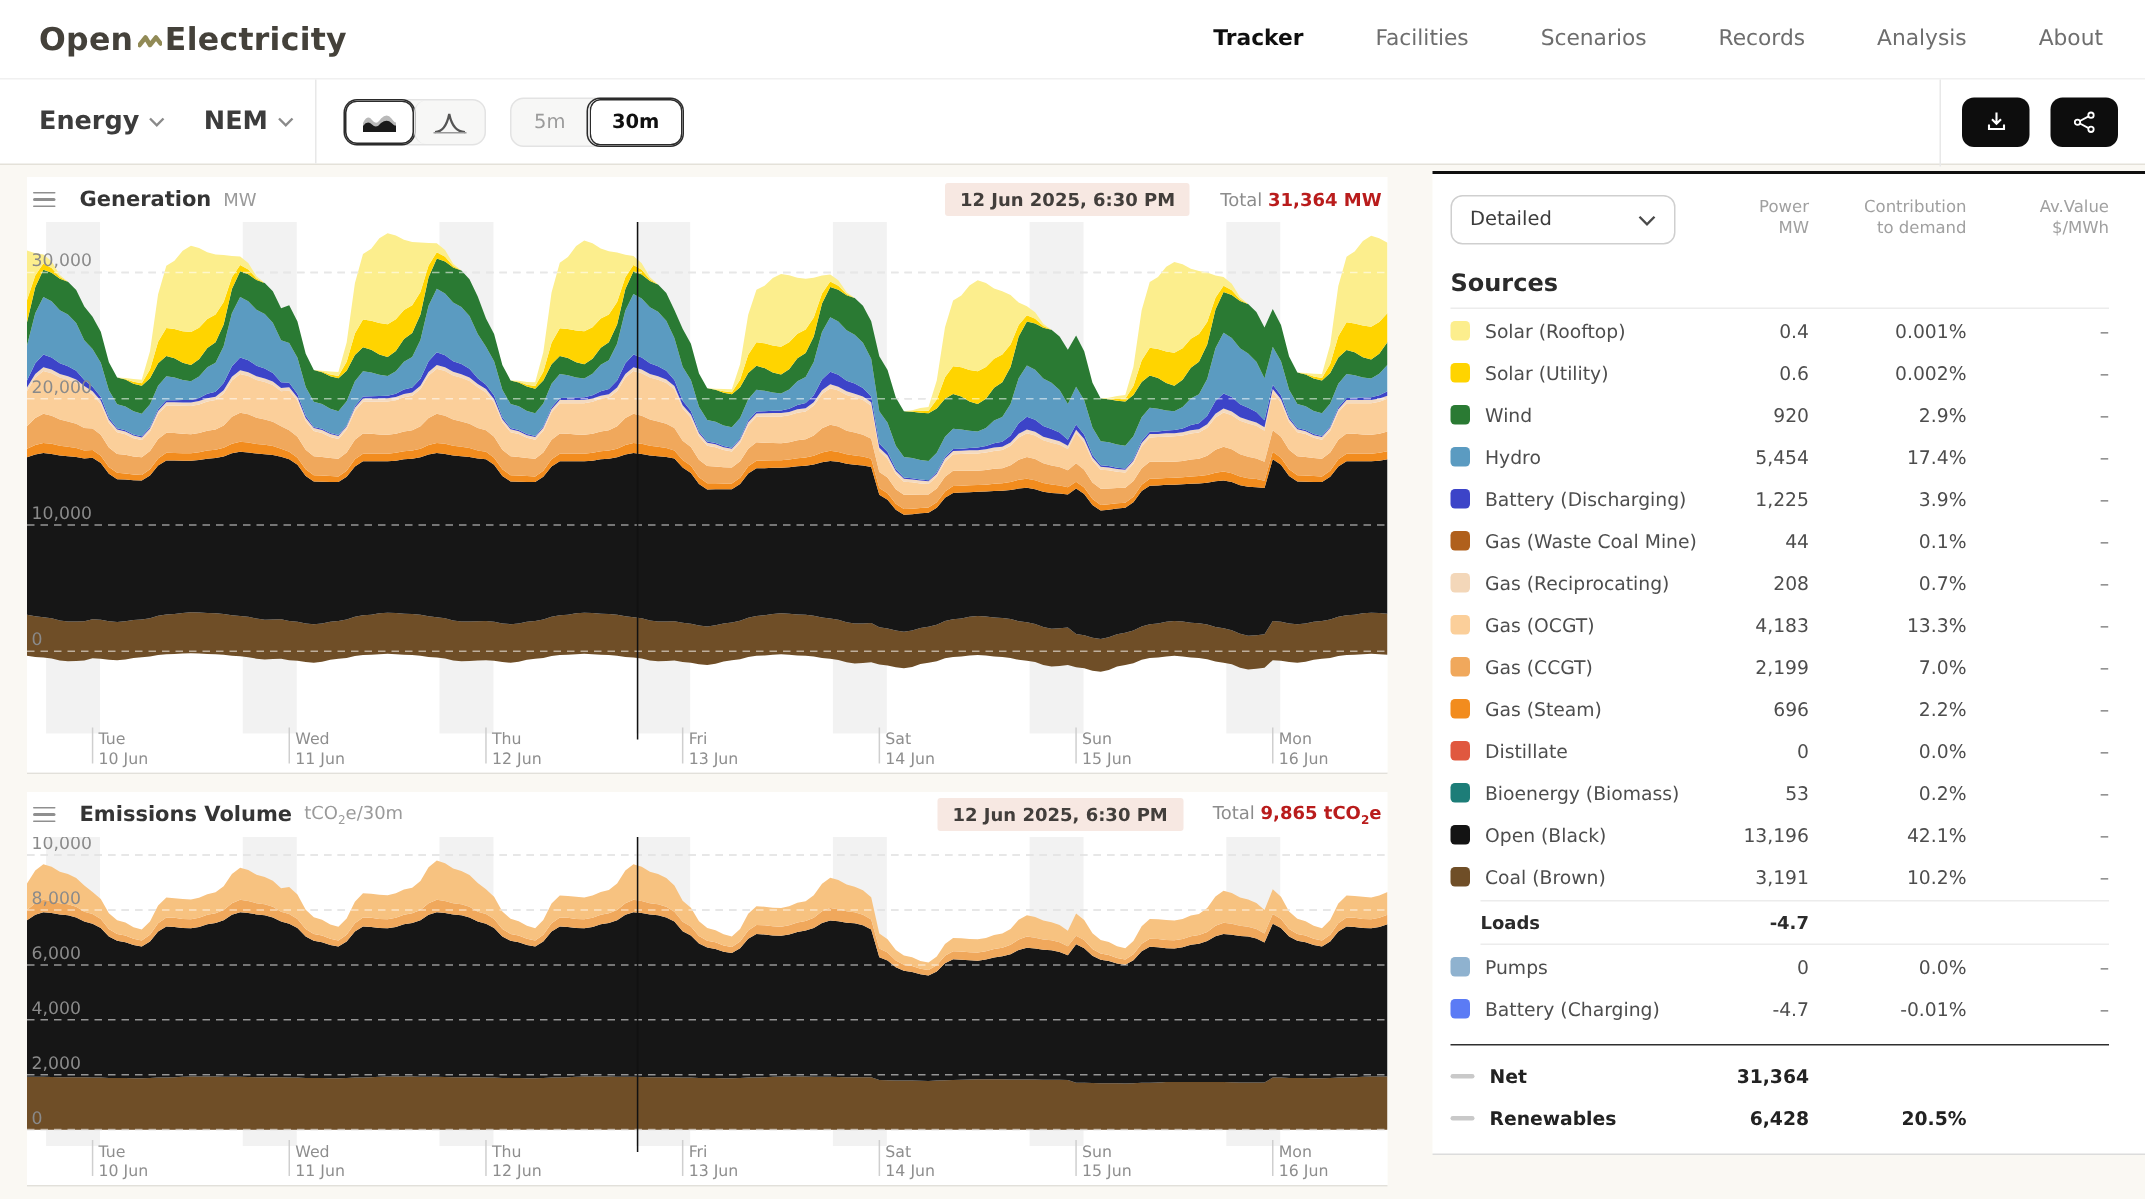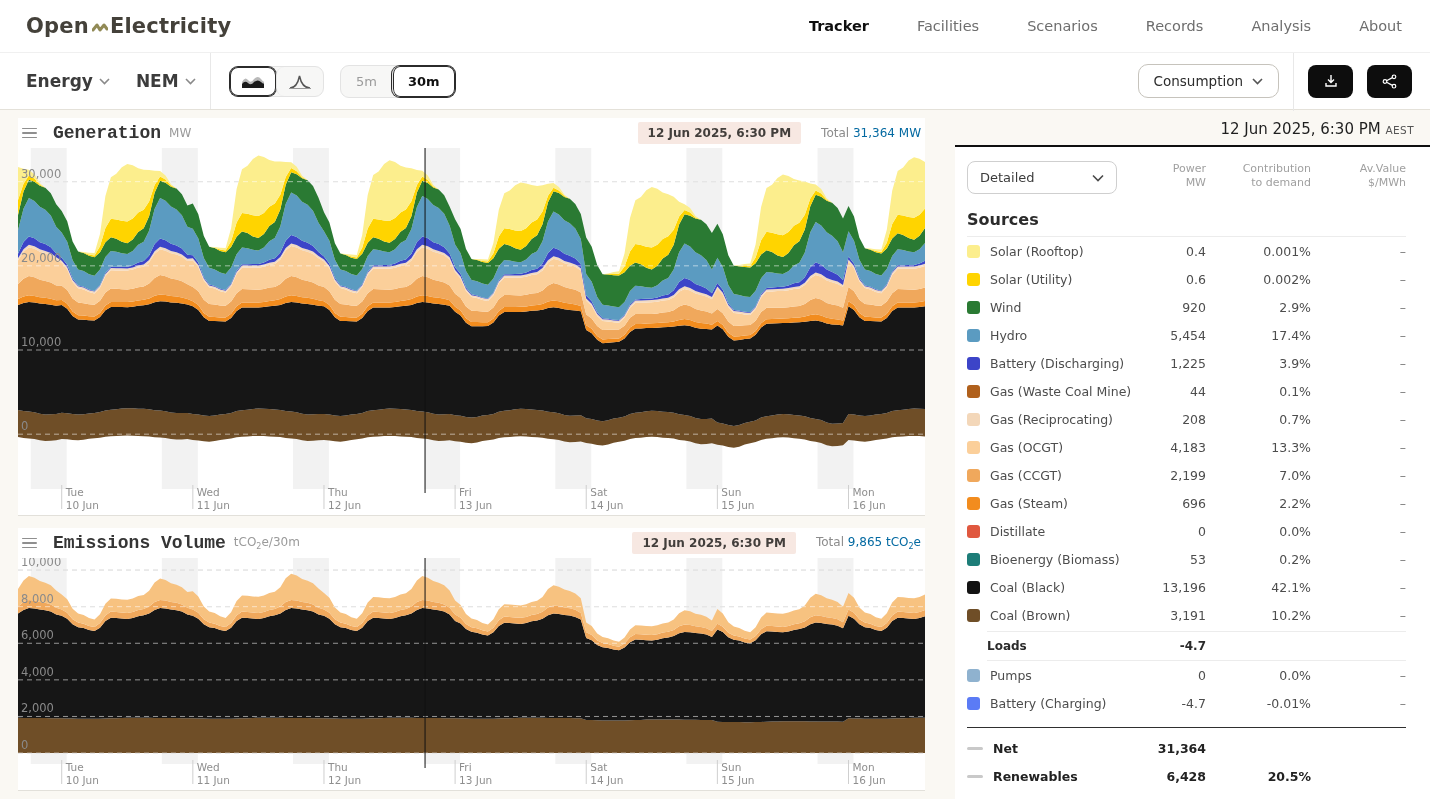--- a/index.html
+++ b/index.html
@@ -30,27 +30,27 @@
   .dark-btn { width:45px; height:33px; border:0; border-radius:8px; background:#0d0d0d; display:flex; align-items:center; justify-content:center; cursor:pointer; }
 
   
   .main { display:flex; align-items:flex-start; }
   .charts-col { width:907px; flex:none; margin-left:18px; padding-top:8px; }
   .chart-card { background:#fff; border-bottom:1px solid #e2e0da; }
   .chart-card + .chart-card { margin-top:12px; }
   .chart-header { display:flex; align-items:center; height:30px; gap:8px; }
   .burger { display:flex; flex-direction:column; gap:3px; width:15px; margin:0 8px 0 4px; cursor:pointer; }
   .burger span { height:1.5px; background:#8f8f8f; border-radius:1px; }
-  .c-title { font-size:18px; font-weight:bold; color:#353535;font-family:Liberation Mono, monospace; }
+  .c-title { font-size:14px; font-weight:bold; color:#353535; }
   .c-unit { font-size:12px; color:#9a9a9a; }
   .c-unit sub,.c-total sub { font-size:8px; }
   .spacer { flex:1; }
   .c-badge { background:#f7e8e2; color:#423e3b; font-weight:bold; font-size:12px; padding:4px 10px; border-radius:2px; }
   .c-total-wrap { font-size:12px; color:#8c8c8c; margin:0 4px 0 12px; }
-  .c-total { color:#0369a1; font-weight:normal; }
+  .c-total { color:#b91c1c; font-weight:bold; }
   .chart-svg { display:block; }
 
   
   .right-col { flex:1; margin-left:30px; padding-top:4px; }
   .date-head { text-align:right; padding:6px 16px 7px 0; font-size:15px; color:#1f1f1f; }
   .date-head .tz { font-size:10.5px; color:#555; letter-spacing:.4px; }
   .panel { background:#fff; border-top:2px solid #0f0f0f; border-bottom:1px solid #dcdcdc; padding:14px 24px 10px 12px; }
   .panel-top { display:grid; grid-template-columns:1fr 70px 105px 95px; align-items:start; margin-bottom:10px; }
   .panel-select { display:flex; align-items:center; justify-content:space-between; width:150px; border:1px solid #cfcfcf; border-radius:8px; background:#fff; padding:8px 12px; font-size:13px; color:#3c3c3c; font-family:inherit; cursor:pointer; }
   .col-h { text-align:right; font-size:12px; font-weight:bold; color:#2e2e2e; line-height:1.25; }
@@ -118,26 +118,20 @@
             <line x1="1" y1="15.5" x2="23" y2="15.5" stroke="#999" stroke-width="1"></line>
           </svg>
       </button>
     </div>
     <div class="btn-group" id="intervalGroup">
         <button>5m</button>
         <button class="active">30m</button>
       </div>
   </div>
   <div class="tb-right">
-    <button class="outline-btn">
-      <span>Consumption</span>
-      <svg width="11" height="7" viewBox="0 0 11 7">
-          <polyline points="1,1 5.5,5.5 10,1" fill="none" stroke="#555" stroke-width="1.6"></polyline>
-        </svg>
-    </button>
     <div class="v-div" style="height:58px"></div>
     <button class="dark-btn">
       <svg width="16" height="16" viewBox="0 0 16 16">
           <path d="M8 2 V9 M5 6.5 L8 9.5 L11 6.5" fill="none" stroke="#fff" stroke-width="1.4"></path>
           <path d="M3 10 V13 H13 V10" fill="none" stroke="#fff" stroke-width="1.4"></path>
         </svg>
     </button>
     <button class="dark-btn">
       <svg width="15" height="15" viewBox="0 0 15 15">
           <circle cx="12" cy="2.8" r="1.8" fill="none" stroke="#fff" stroke-width="1.2"></circle>
@@ -294,23 +288,20 @@
           <text x="703.3734939759037" y="226" font-size="10.5" fill="#8e8e8e">15 Jun</text>
           <line x1="830.5060240963855" y1="202" x2="830.5060240963855" y2="226" stroke="#cfcfcf" stroke-width="1"></line>
           <text x="834.5060240963855" y="213" font-size="10.5" fill="#8e8e8e">Mon</text>
           <text x="834.5060240963855" y="226" font-size="10.5" fill="#8e8e8e">16 Jun</text>
         </svg>
     </div>
 
   </div>
 
   <div class="right-col">
-    <div class="date-head">
-      <span>12 Jun 2025, 6:30 PM</span> <span class="tz">AEST</span>
-    </div>
     <div class="panel">
       <div class="panel-top">
         <div>
           <button class="panel-select">
             <span>Detailed</span>
             <svg width="12" height="8" viewBox="0 0 12 8">
                 <polyline points="1,1.5 6,6.5 11,1.5" fill="none" stroke="#4a4a4a" stroke-width="1.6"></polyline>
               </svg>
           </button>
         </div>
@@ -437,21 +428,21 @@
               <span>Bioenergy (Biomass)</span>
             </span>
     <span class="num">53</span>
     <span class="num">0.2%</span>
     <span class="dash">–</span>
   </div>
 
   <div class="prow">
     <span class="nm">
               <span class="sw" style="background: rgb(19, 19, 19);"></span>
-              <span>Coal (Black)</span>
+              <span>Open (Black)</span>
             </span>
     <span class="num">13,196</span>
     <span class="num">42.1%</span>
     <span class="dash">–</span>
   </div>
 
   <div class="prow">
     <span class="nm">
               <span class="sw" style="background: rgb(111, 78, 39);"></span>
               <span>Coal (Brown)</span>

